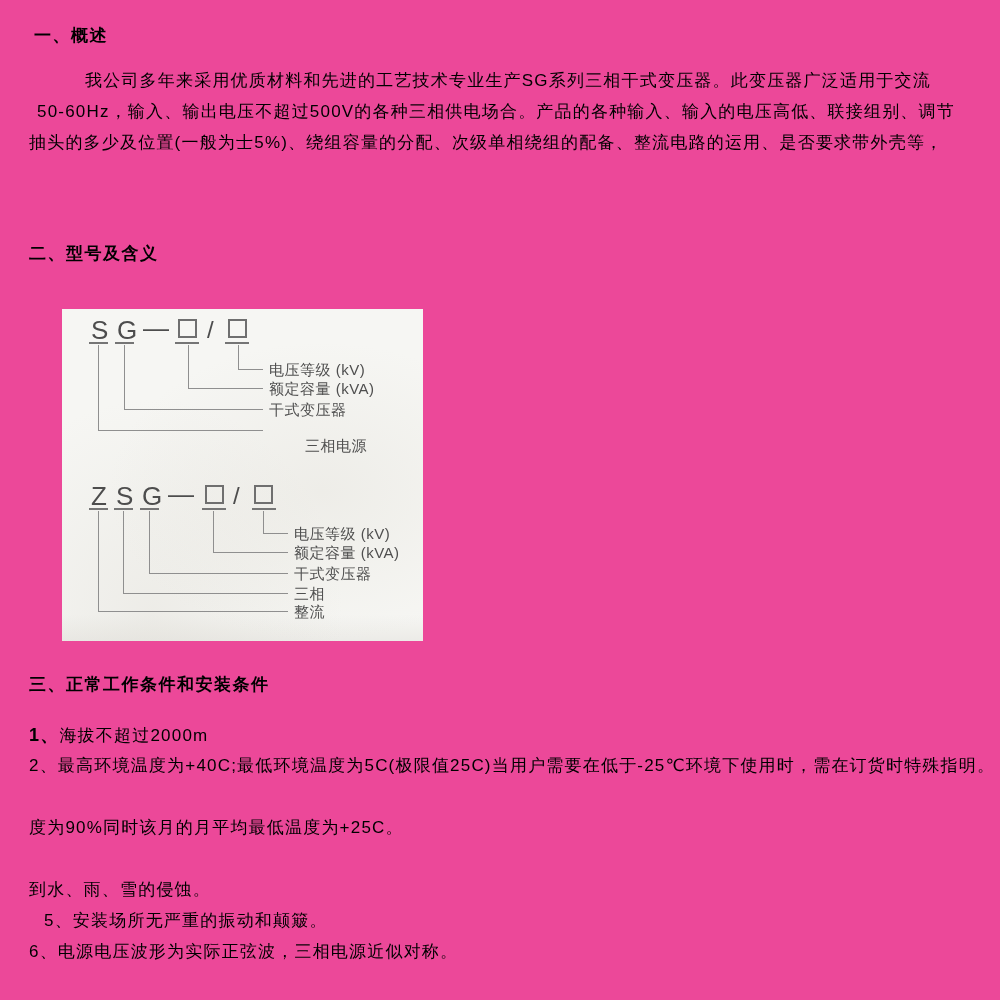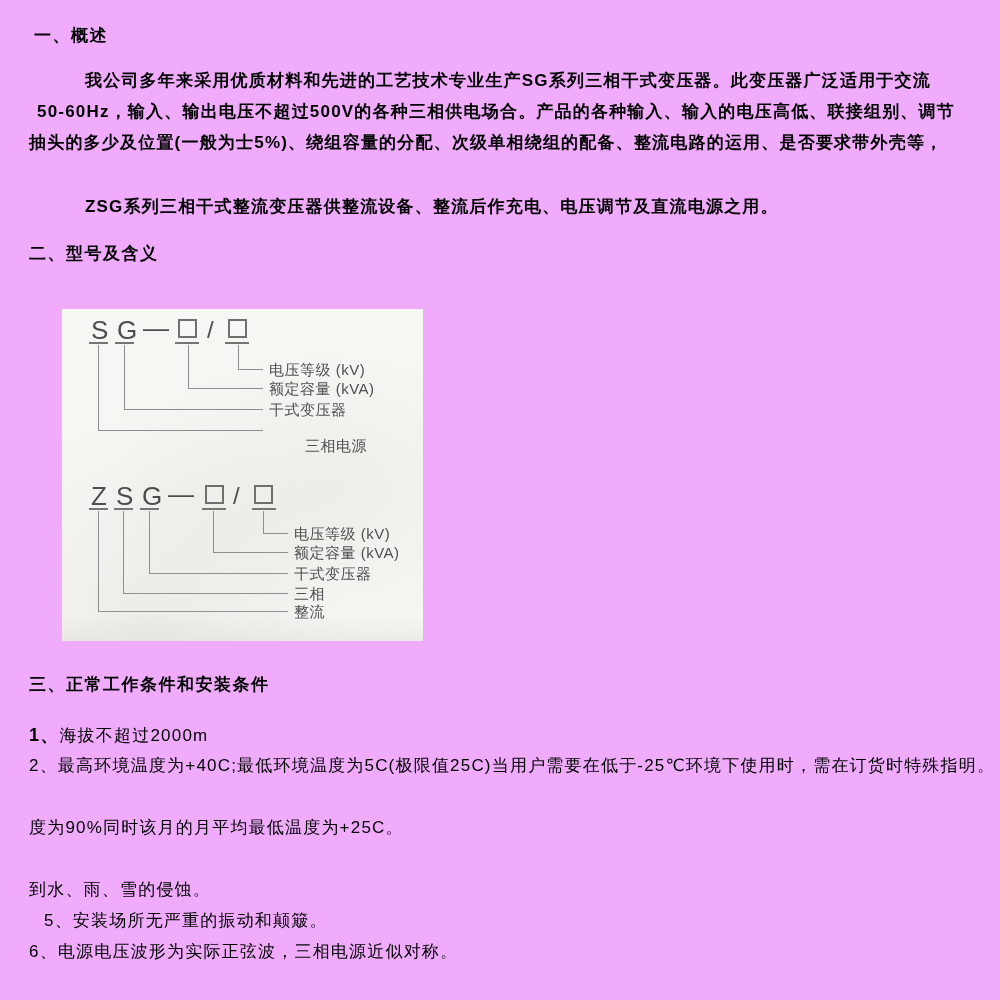--- a/index.html
+++ b/index.html
@@ -1,28 +1,28 @@
 <!DOCTYPE html>
 <html><head>
 <meta charset="utf-8">
 <style>
   html,body{margin:0;padding:0;background:#fff;}
   .page{
-    position:relative;width:1000px;height:1000px;background:#f0abfc;
+    position:relative;width:1000px;height:1000px;background:#ec4899;
     font-family:"Liberation Sans","DejaVu Sans",sans-serif;color:#000;overflow:hidden;
   }
   .h{
     position:absolute;font-size:17px;font-weight:700;color:#000;
     letter-spacing:1.5px;white-space:nowrap;margin:0;
   }
   .pl{
     position:absolute;font-size:17px;line-height:20px;white-space:nowrap;
     letter-spacing:1.2px;color:#000;
   }
-  .pl.bold{font-weight:700;}
+  .pl.bold{font-weight:400;}
   .num-bold{font-weight:700;font-size:18px;}
   
   .figure{
     position:absolute;left:62px;top:309px;width:361px;height:332px;
     background:
       radial-gradient(ellipse at 72% 55%, rgba(219,216,207,0.30), transparent 58%),
       radial-gradient(ellipse at 25% 92%, rgba(214,211,202,0.28), transparent 50%),
       linear-gradient(to bottom, rgba(255,255,255,0) 92%, rgba(205,202,195,0.25) 100%),
       #f6f6f3;
   }
@@ -44,21 +44,20 @@
 </style>
 </head>
 <body>
 
 <div class="page">
 
   <h2 class="h" style="left:34px;top:24px;">一、概述</h2>
   <div class="pl bold" style="left:85px;top:71px;">我公司多年来采用优质材料和先进的工艺技术专业生产SG系列三相干式变压器。此变压器广泛适用于交流</div>
   <div class="pl bold" style="left:37px;top:102px;">50-60Hz，输入、输出电压不超过500V的各种三相供电场合。产品的各种输入、输入的电压高低、联接组别、调节</div>
   <div class="pl bold" style="left:29px;top:133px;">抽头的多少及位置(一般为士5%)、绕组容量的分配、次级单相绕组的配备、整流电路的运用、是否要求带外壳等，</div>
-  <div class="pl bold" style="left:85px;top:197px;">ZSG系列三相干式整流变压器供整流设备、整流后作充电、电压调节及直流电源之用。</div>
 
   <h2 class="h" style="left:29px;top:242px;">二、型号及含义</h2>
 
   <div class="figure">
 
     <div class="fig-letter" style="left:29px;top:6px;">S</div>
     <div class="fig-letter" style="left:55px;top:6px;">G</div>
     <div class="fig-letter" style="left:81px;top:4px;">—</div>
     <div class="fig-box" style="left:116px;top:10px;"></div>
     <div class="fig-letter" style="left:145px;top:6px;font-size:24px;">/</div>

